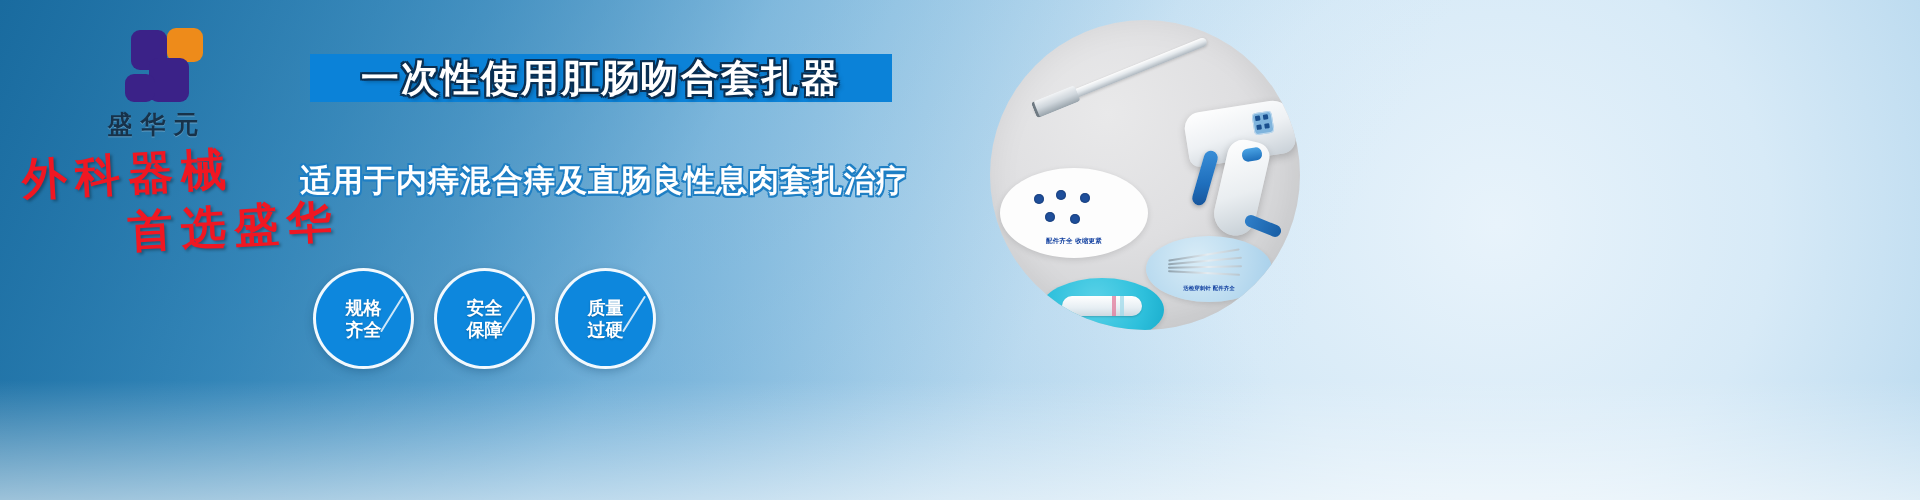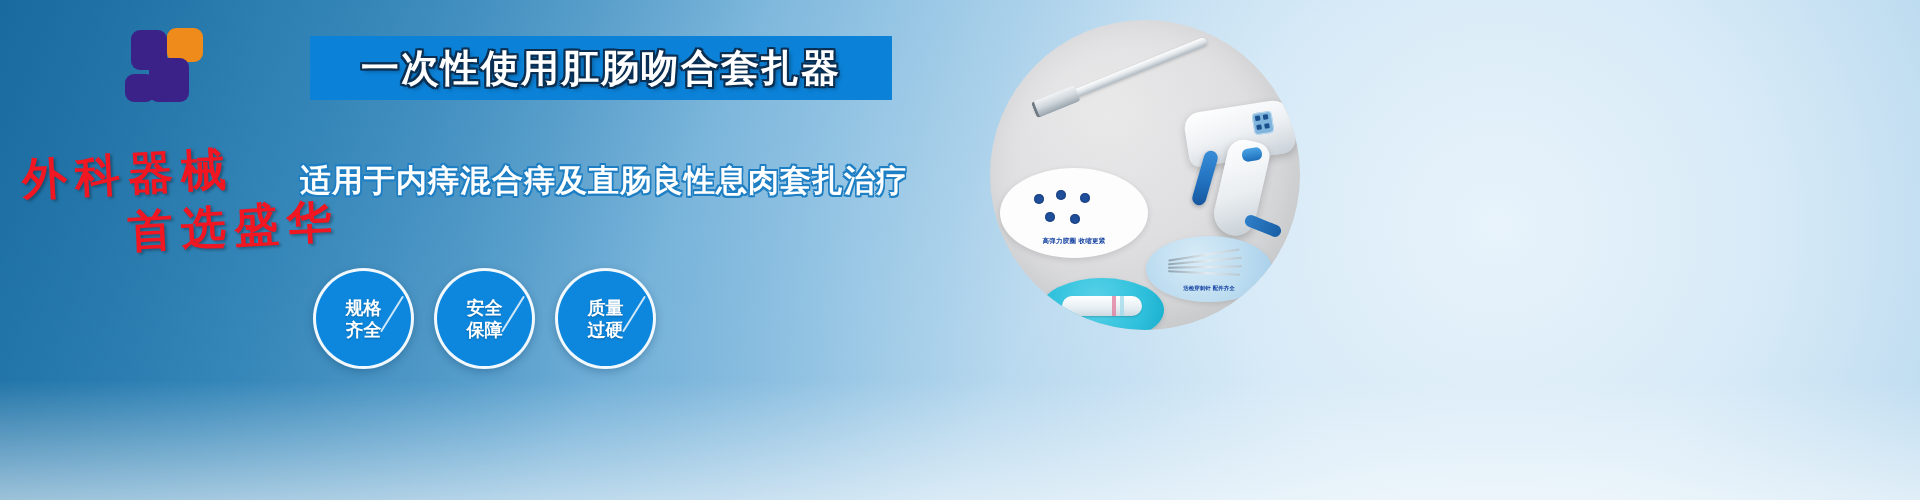--- a/index.html
+++ b/index.html
@@ -35,21 +35,21 @@
   .sq.p4{left:14px;top:50px;width:30px;height:28px;background:#3b2288;}
   .logo-text{
     margin-top:4px;text-align:center;color:#17324a;
     font-size:25px;font-weight:bold;letter-spacing:8px;
     font-family:"DejaVu Sans","Liberation Sans",sans-serif;
     text-shadow:0 1px 0 rgba(255,255,255,.25);
   }
 
   
   .title-bar{
-    position:absolute;left:310px;top:36px;width:582px;height:64px;
+    position:absolute;left:310px;top:54px;width:582px;height:48px;
     background:#0b82d8;z-index:5;
     display:flex;align-items:center;justify-content:center;
   }
   .title-text{
     font-size:38px;font-weight:bold;color:#ffffff;letter-spacing:2px;
     font-family:"DejaVu Sans","Liberation Sans",sans-serif;
     text-shadow:
       2px 0 0 #0a2f52, -2px 0 0 #0a2f52, 0 2px 0 #0a2f52, 0 -2px 0 #0a2f52,
       2px 2px 0 #0a2f52, -2px 2px 0 #0a2f52, 2px -2px 0 #0a2f52, -2px -2px 0 #0a2f52,
       3px 3px 4px rgba(0,0,0,.35);
@@ -212,20 +212,21 @@
 
 <div class="banner">
 
   <div class="logo">
     <div class="logo-mark">
       <span class="sq p1"></span>
       <span class="sq p2"></span>
       <span class="sq p3"></span>
       <span class="sq p4"></span>
     </div>
+    <div class="logo-text">盛华元</div>
   </div>
 
   <div class="title-bar">
     <span class="title-text">一次性使用肛肠吻合套扎器</span>
   </div>
 
   <div class="subtitle">适用于内痔混合痔及直肠良性息肉套扎治疗</div>
 
   <div class="callig">
     <div class="ln ln1">外科器械</div>
@@ -268,21 +269,21 @@
     </div>
 
     <div class="band-card">
       <span class="dots">
         <i class="dt d1"></i>
           <i class="dt d2"></i>
           <i class="dt d3"></i>
           <i class="dt d4"></i>
           <i class="dt d5"></i>
       </span>
-      <span class="cap">高弹力胶圈 收缩更紧</span>
+      <span class="cap">配件齐全 收缩更紧</span>
     </div>
 
     <div class="needle-card">
       <span class="nd n1"></span>
       <span class="nd n2"></span>
       <span class="nd n3"></span>
       <span class="nd n4"></span>
       <span class="ncap">活检穿刺针 配件齐全</span>
     </div>
 

